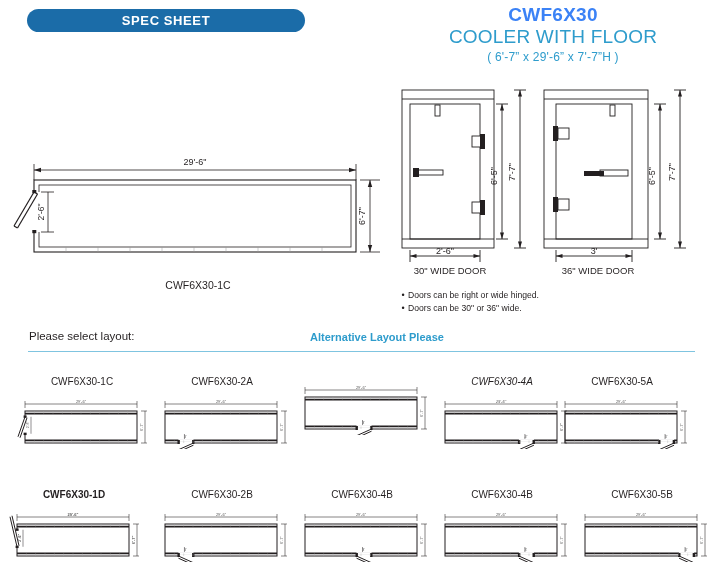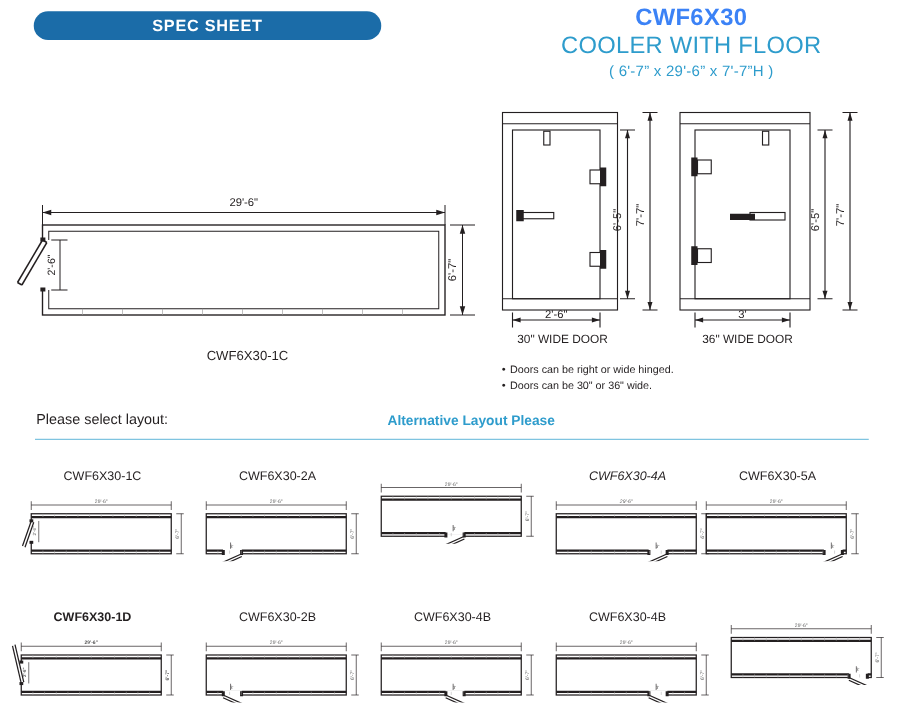--- a/index.html
+++ b/index.html
@@ -774,20 +774,21 @@
               <line x1="110.66666666666666" y1="14" x2="110.66666666666666" y2="16.6"></line>
             </g>
           </g>
           <text x="64" y="5.5" font-size="4" fill="#5a5a5a" text-anchor="middle" font-family="'Liberation Sans',sans-serif">29'-6"</text>
           <text x="126" y="30" font-size="4" fill="#5a5a5a" text-anchor="middle" font-family="'Liberation Sans',sans-serif" transform="rotate(-90 126 30)">6'-7"</text>
           <text font-size="3.6" fill="#5a5a5a" text-anchor="middle" font-family="'Liberation Sans',sans-serif" x="88.92" y="41">3'</text>
         </svg>
       </div>
     </div>
     <div class="thumb" style="left: 572px; top: 113px;">
+      <div class="thumb-label">CWF6X30-5B</div>
       <div class="thumb-art">
         <svg width="130" height="52" viewBox="0 0 130 52">
           <g stroke="#231f20" fill="none" stroke-width="0.9">
             <line x1="8" y1="7" x2="120" y2="7" stroke-width="0.55"></line>
             <line x1="8" y1="4" x2="8" y2="11" stroke-width="0.55"></line>
             <line x1="120" y1="4" x2="120" y2="11" stroke-width="0.55"></line>
             <rect x="8" y="14" width="112" height="32" stroke-width="1"></rect>
             <line x1="8" y1="16.6" x2="120" y2="16.6" stroke-width="1.8"></line>
             <line x1="8" y1="43.4" x2="120" y2="43.4" stroke-width="1.8"></line>
             <line x1="128" y1="14" x2="128" y2="46" stroke-width="0.55"></line>

